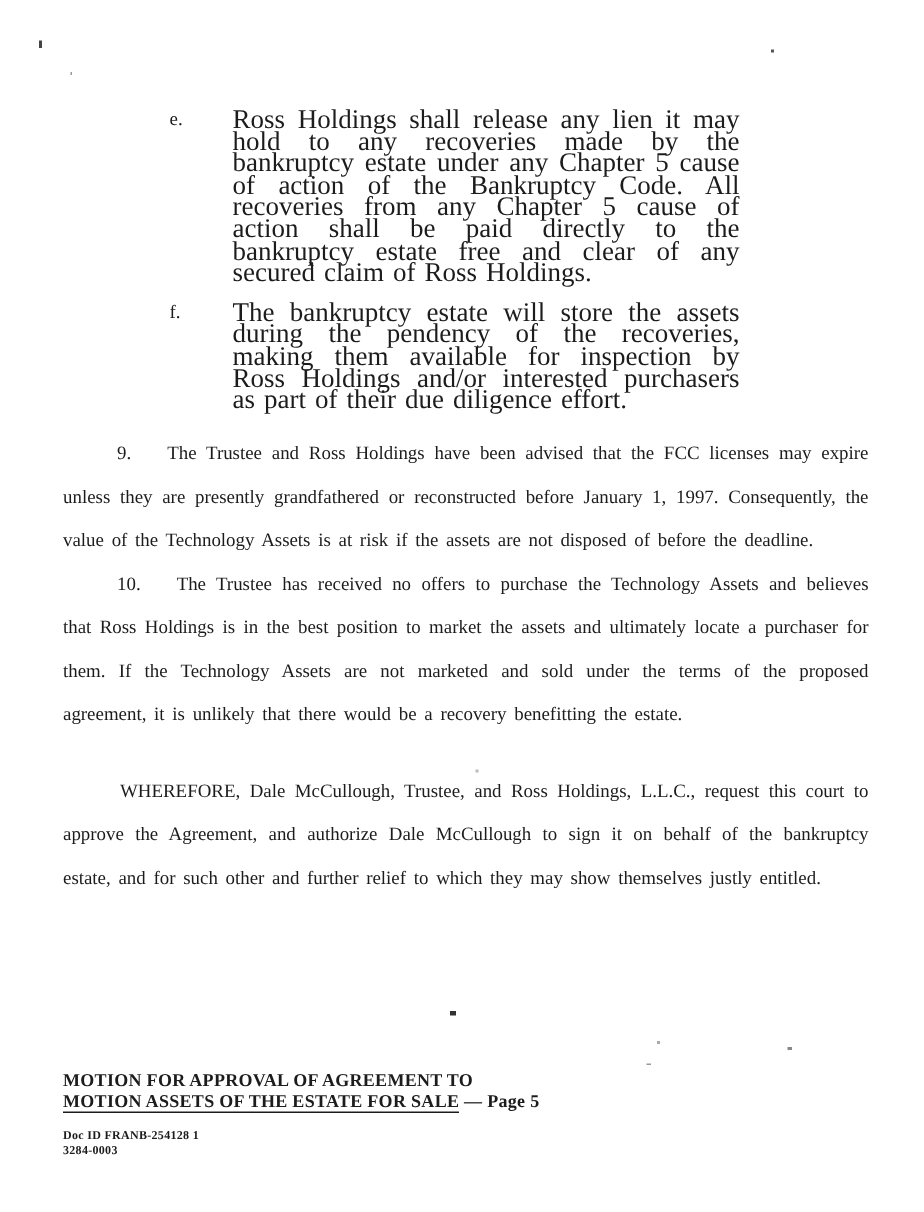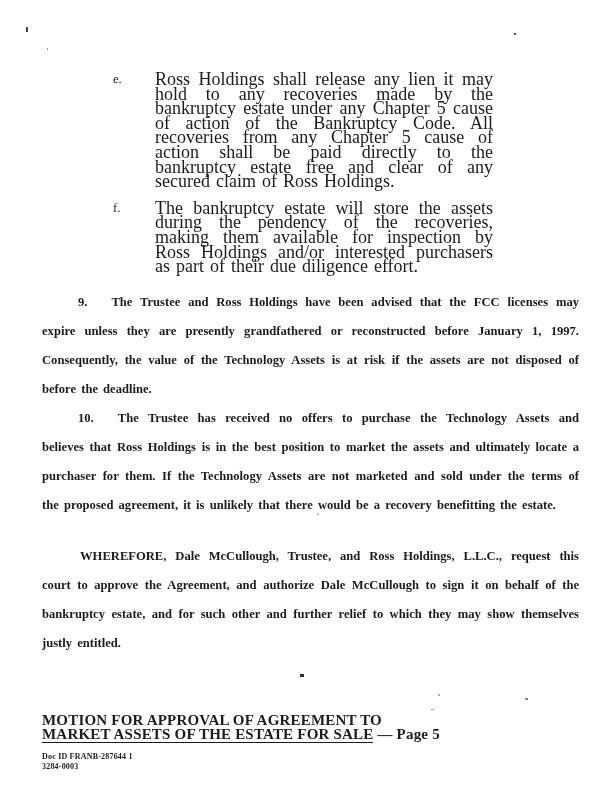--- a/index.html
+++ b/index.html
@@ -34,31 +34,30 @@
     font-size:18px;line-height:14.6px;
     word-spacing:1.5px;
   }
   
   .numpar,.closing{
     margin:0;
     text-align:justify;
     font-size:12.6px;
     line-height:29px;
     word-spacing:2px;
-    font-weight:bold;
   }
   .numpar{text-indent:36px;}
   .numpar.first{margin-top:14px;}
   .closing{margin-top:22px;text-indent:38px;}
   .tab{display:inline-block;width:24px;}
   
   .footer{
     position:absolute;left:42px;top:713px;
     font-weight:bold;
-    font-size:15px;line-height:14px;
+    font-size:12px;line-height:14px;
     letter-spacing:0.2px;
     white-space:nowrap;
   }
   .footer .underlined{
     border-bottom:1.4px solid var(--ink);
   }
   .docid{
     position:absolute;left:42px;top:752px;
     font-weight:bold;
     font-size:8px;line-height:9.5px;
@@ -99,25 +98,25 @@
     <p class="numpar">
       <span class="pnum">10.</span><span class="tab"></span><span>The Trustee has received no offers to purchase the Technology Assets and believes that Ross Holdings is in the best position to market the assets and ultimately locate a purchaser for them.  If the Technology Assets are not marketed and sold under the terms of the proposed agreement, it is unlikely that there would be a recovery benefitting the estate.</span>
     </p>
 
     <p class="closing">WHEREFORE, Dale McCullough, Trustee, and Ross Holdings, L.L.C., request this court to approve the Agreement, and authorize Dale McCullough to sign it on behalf of the bankruptcy estate, and for such other and further relief to which they may show themselves justly entitled.</p>
 
   </div>
 
   <div class="footer">
     <div>MOTION FOR APPROVAL OF AGREEMENT TO</div>
-    <div><span class="underlined">MARKET ASSETS OF THE ESTATE FOR SALE</span><span> — Page 5</span></div>
+    <div><span class="underlined">MOTION ASSETS OF THE ESTATE FOR SALE</span><span> — Page 5</span></div>
   </div>
 
   <div class="docid">
-    <div>Doc ID FRANB-287644 1</div>
+    <div>Doc ID FRANB-254128 1</div>
     <div>3284-0003</div>
   </div>
 
   <div class="speck s1"></div>
   <div class="speck s2"></div>
   <div class="speck s3"></div>
   <div class="speck s4"></div>
   <div class="speck s5"></div>
   <div class="speck s6"></div>
   <div class="speck s7"></div>

